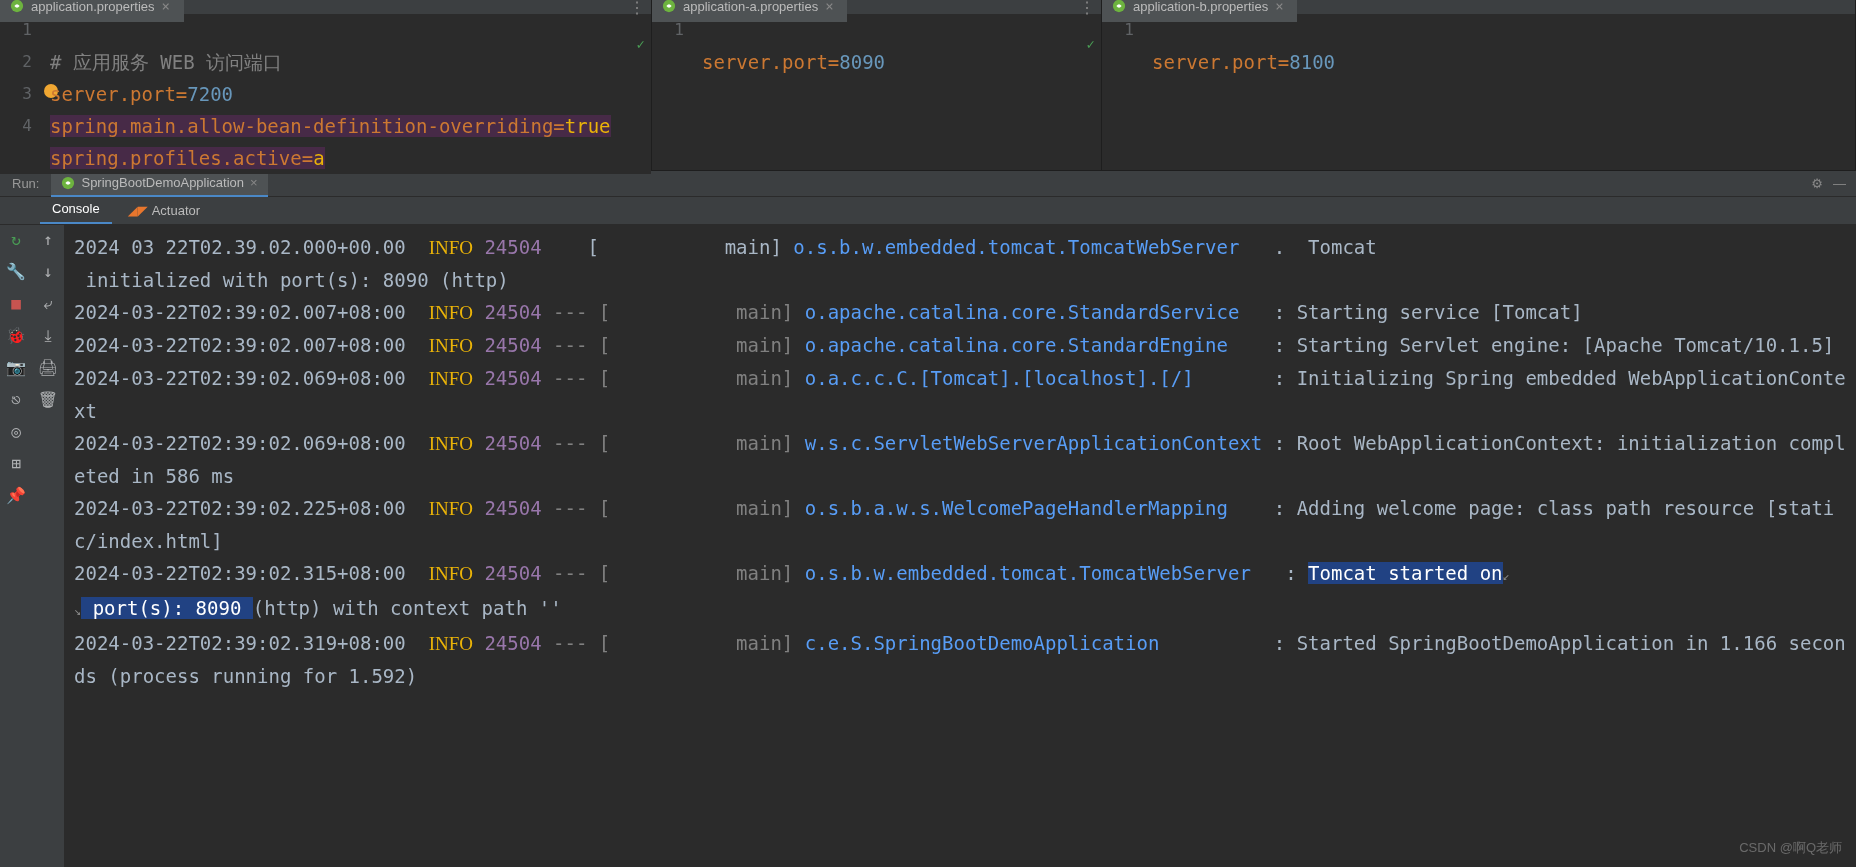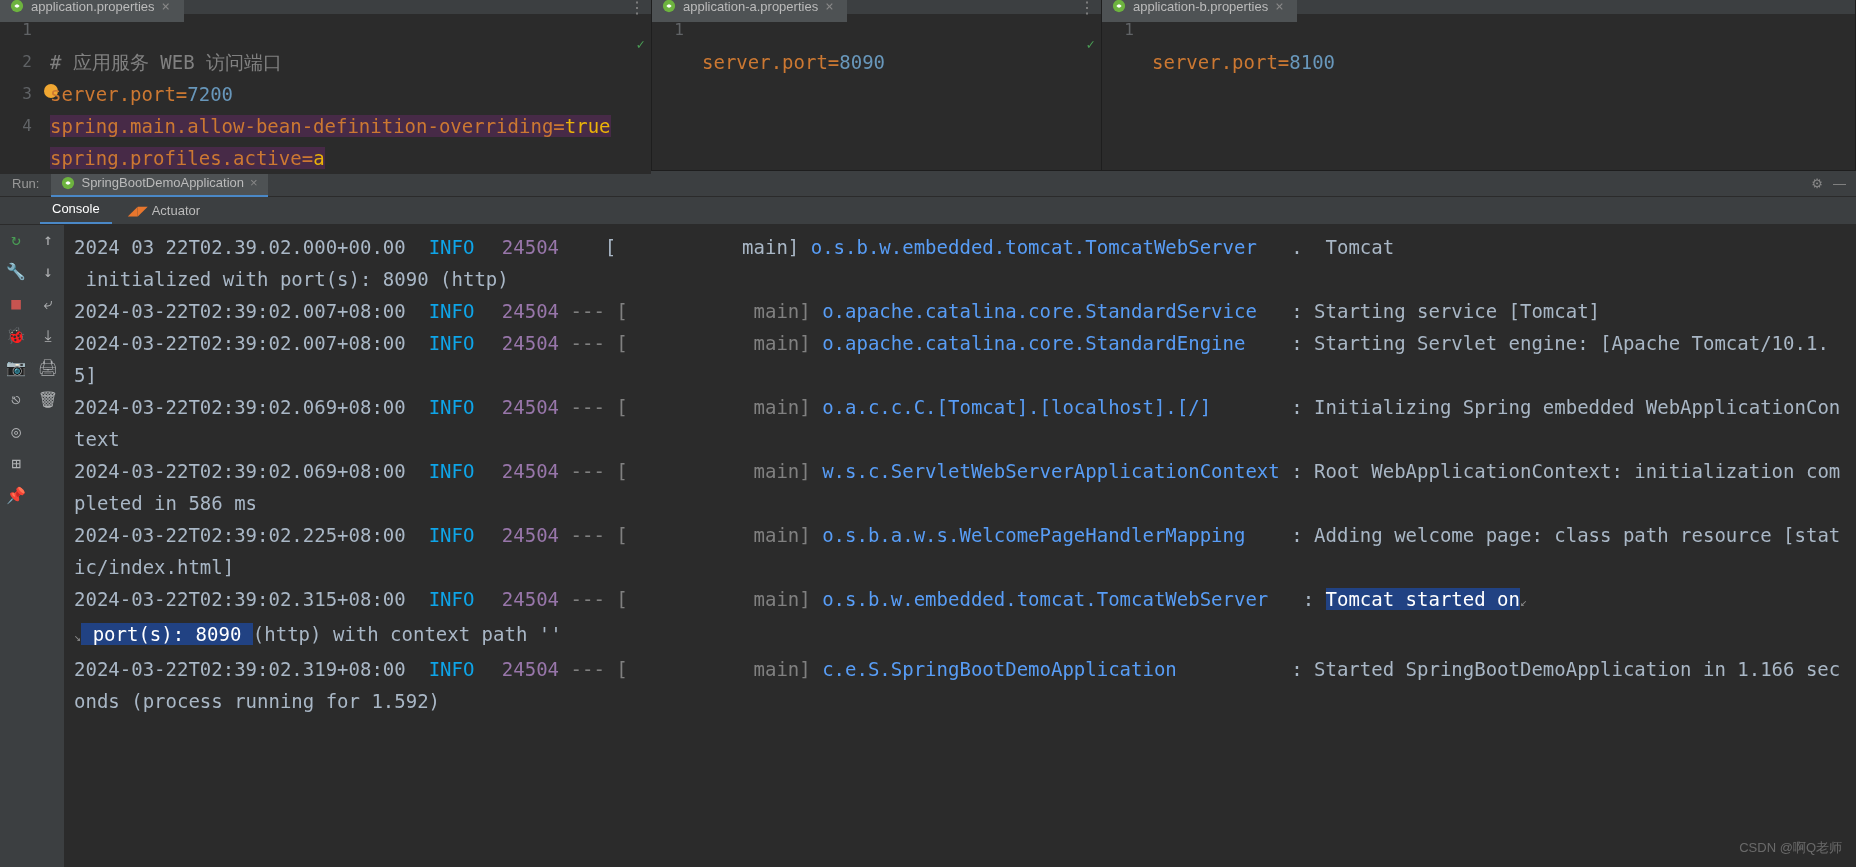--- a/index.html
+++ b/index.html
@@ -193,22 +193,22 @@
   flex: 1;
   padding: 6px 10px;
   font-size: 19px;
   line-height: 32px;
   white-space: pre-wrap;
   word-break: break-all;
   overflow: hidden;
   font-family: "Consolas", monospace;
 }
 .log-ts { color: #a9b7c6; }
-.log-info { color: #0ea5e9; }
-.log-pid { color: #9876aa; margin-left: 16px; }
+.log-info { color: #eab308; font-family: Liberation Serif, serif; }
+.log-pid { color: #9876aa; }
 .log-logger { color: #589df6; }
 .log-sep { color: #808080; }
 .log-hl { background: #214283; color: #fff; }
 .watermark {
   position: absolute;
   right: 14px;
   bottom: 10px;
   font-family: sans-serif;
   font-size: 13px;
   color: rgba(200,200,200,0.4);

